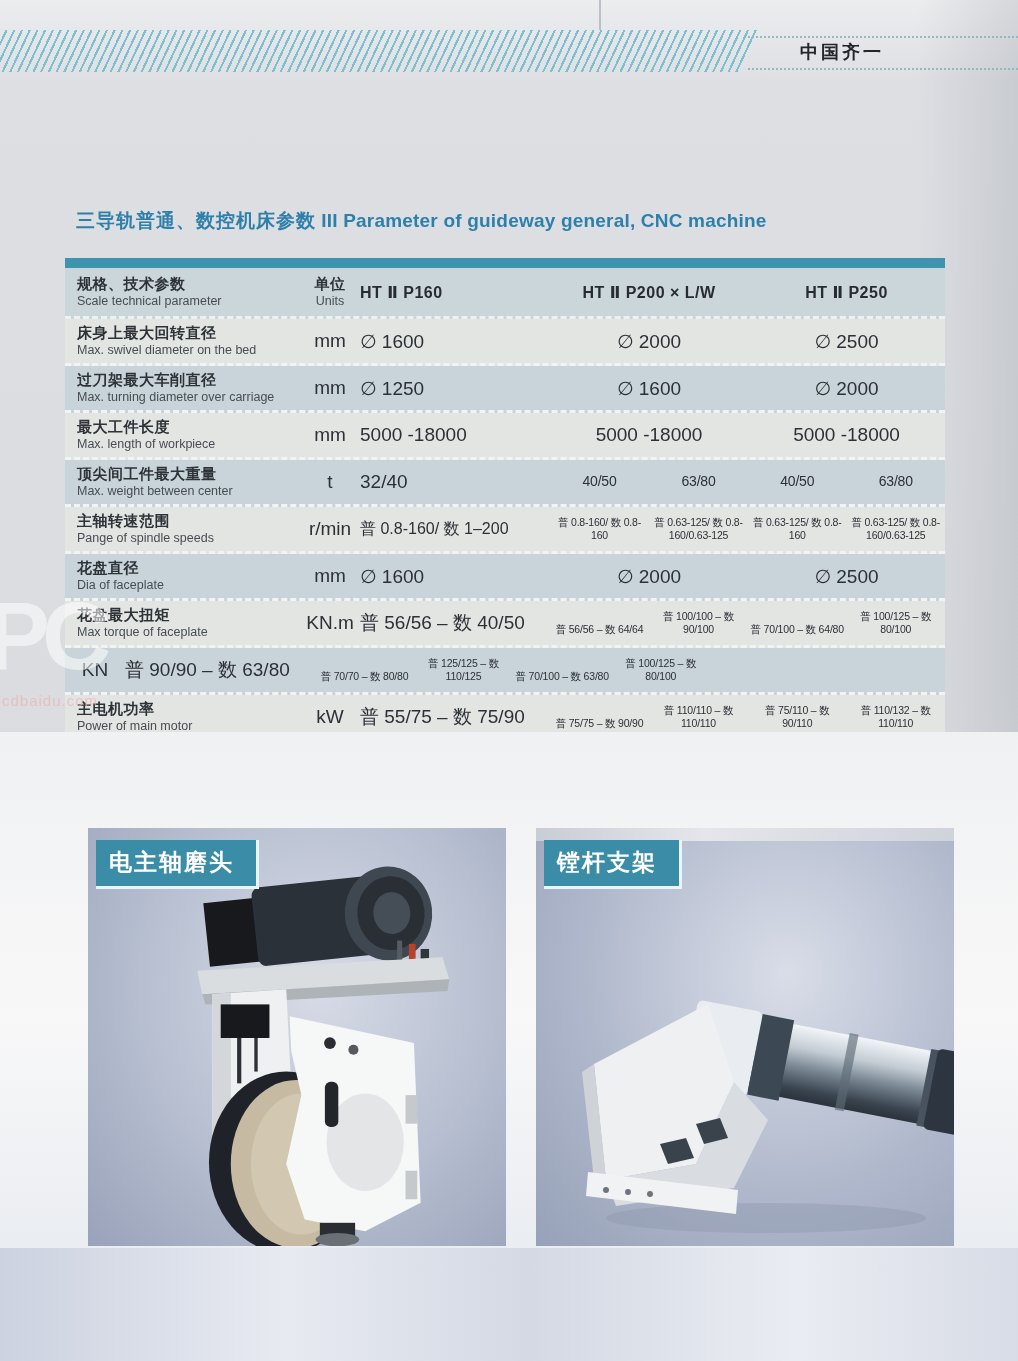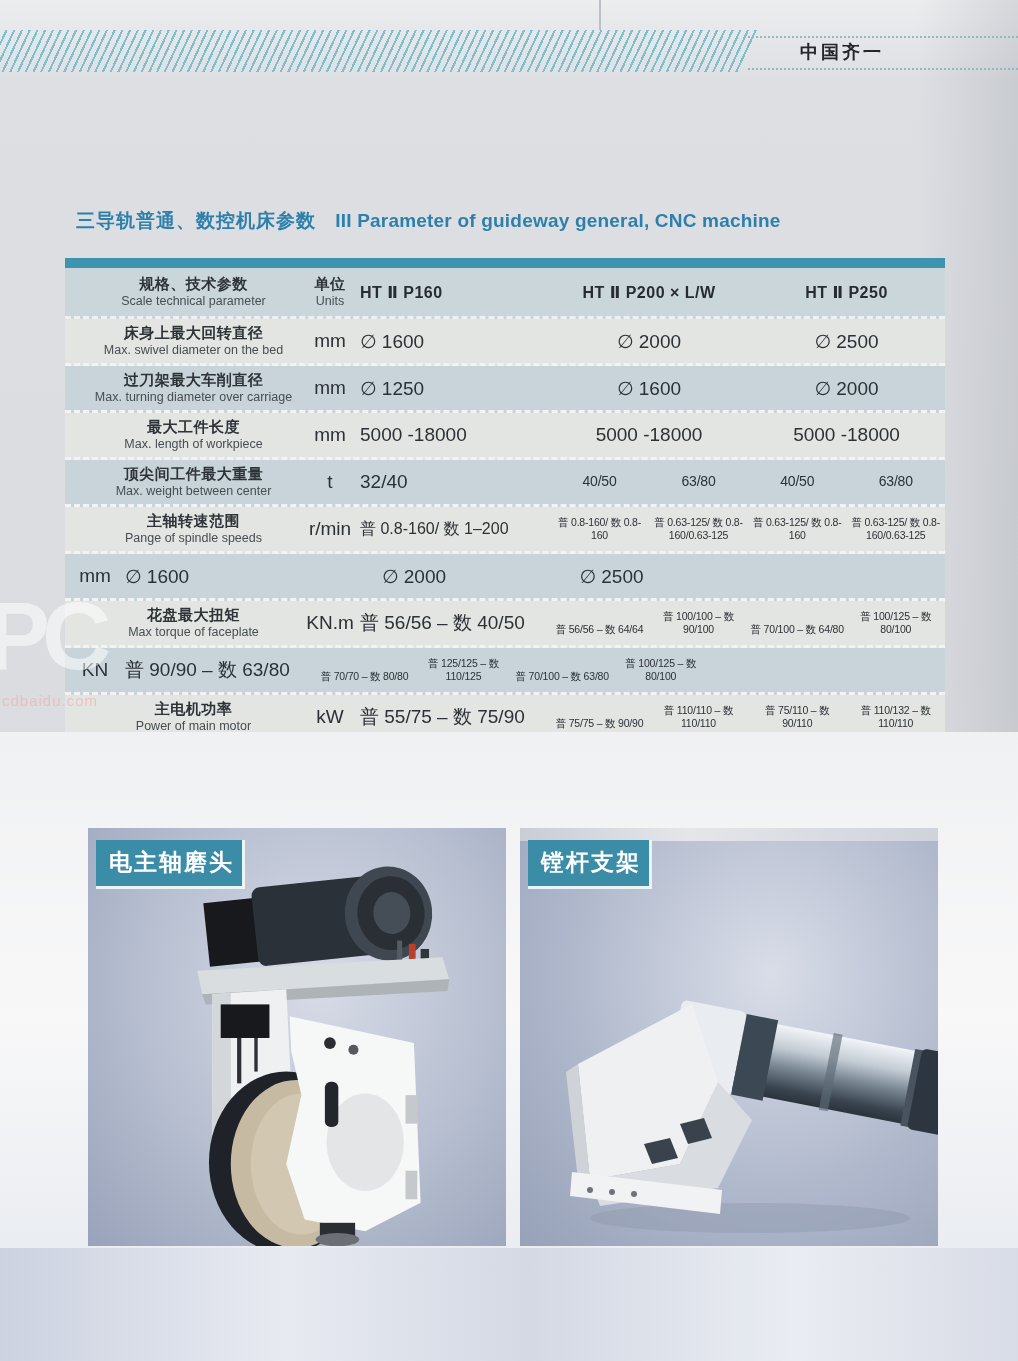--- a/index.html
+++ b/index.html
@@ -12,52 +12,52 @@
   .hatch{position:absolute;left:0;top:30px;width:762px;height:42px;
     background:repeating-linear-gradient(115deg,rgba(0,0,0,0) 0 5px,#7dc0cd 5px 7px);
     clip-path:polygon(0 0,100% 0,97% 100%,0 100%);}
   .scan-line{position:absolute;left:599px;top:0;width:2px;height:30px;background:#bcbfc5;}
   .brand-rule{position:absolute;left:748px;right:0;border-top:2px dotted #96b7be;}
   .brand{position:absolute;left:752px;top:40px;width:180px;text-align:center;
     font-size:18px;font-weight:bold;color:#23272c;letter-spacing:3px;}
   
   .page-title{position:absolute;left:76px;top:208px;font-size:19px;color:#2e80ab;white-space:nowrap;}
   .page-title .zh{font-weight:bold;letter-spacing:1px;}
-  .page-title .en{font-weight:bold;margin-left:14px;letter-spacing:.2px;}
+  .page-title .en{font-weight:bold;letter-spacing:.2px;}
   
   .ptable{position:absolute;left:65px;top:258px;width:880px;}
   .tbar{height:10px;background:#3e93ae;}
   .thead{display:flex;align-items:center;height:48px;background:#cbd6db;border-bottom:3px dashed #eef1f1;}
   .trow{display:flex;align-items:center;min-height:44px;background:#e2e5e2;border-bottom:3px dashed #f2f4f3;}
   .trow.alt{background:#c8d4d9;}
-  .c-param{width:235px;padding:4px 6px 4px 28px;box-sizing:border-box;text-align:center;}
+  .c-param{width:235px;padding:4px 6px 4px 12px;box-sizing:border-box;text-align:left;}
   .c-unit{width:60px;text-align:center;}
   .c-v160{width:190px;text-align:left;}
   .c-v200{width:198px;text-align:center;}
   .c-v250{width:197px;text-align:center;}
   .zh-l{font-size:15px;font-weight:bold;color:#2e3338;letter-spacing:.5px;line-height:1.25;}
   .en-l{font-size:12.5px;color:#474d53;line-height:1.2;}
   .uval,.val{font-size:19px;color:#2c3137;}
   .mname{font-size:16px;font-weight:bold;color:#272c32;letter-spacing:.5px;}
   .split{display:flex;align-items:flex-end;}
   .split span{flex:1 1 50%;font-size:10.5px;letter-spacing:-.2px;color:#2c3137;line-height:1.25;padding:0 2px;box-sizing:border-box;}
   
   .wm-big{position:absolute;left:-14px;top:588px;font-size:96px;font-weight:bold;
     color:rgba(255,255,255,.55);letter-spacing:-8px;line-height:1;}
   .wm-small{position:absolute;left:2px;top:692px;font-size:15px;color:rgba(240,173,173,.62);letter-spacing:1px;}
   
   .white-band{position:absolute;left:0;top:732px;width:100%;height:518px;
     background:linear-gradient(180deg,#f0f1f2 0%,#f8f8f9 55%,#eaedf1 100%);}
   .photo{position:absolute;top:828px;width:418px;height:418px;overflow:hidden;}
   .photo.p1{left:88px;background:radial-gradient(ellipse at 55% 38%,#d7dbe6 0%,#b6bed0 55%,#99a2b9 100%);}
-  .photo.p2{left:520px;background:radial-gradient(ellipse at 60% 35%,#d9dde8 0%,#adb6ca 60%,#97a1b7 100%);font-family:Liberation Serif, serif;}
+  .photo.p2{left:536px;background:radial-gradient(ellipse at 60% 35%,#d9dde8 0%,#adb6ca 60%,#97a1b7 100%);font-family:Liberation Serif, serif;}
   .photo-topstrip{position:absolute;left:0;top:0;width:100%;height:13px;
     background:linear-gradient(90deg,#c9cdd4,#e4e6ea 40%,#cfd3da);}
   .photo-label{position:absolute;left:8px;top:12px;background:#3a8ca7;color:#ffffff;
-    font-size:23px;font-weight:bold;letter-spacing:2px;padding:7px 8px 8px 13px;
+    font-size:23px;font-weight:bold;letter-spacing:2px;padding:7px 22px 8px 13px;
     border-right:3px solid rgba(255,255,255,.9);border-bottom:3px solid rgba(255,255,255,.9);}
   .photo svg{position:absolute;left:0;top:0;}
   .bottom-grad{position:absolute;left:0;top:1248px;width:100%;height:113px;
     background:linear-gradient(90deg,#ccd2e0 0%,#e7eaf1 28%,#d4d9e4 52%,#e9ecf2 78%,#d8dce6 100%);}
 </style>
 </head>
 <body>
 
 <div class="page">
 
@@ -149,20 +149,24 @@
           <span>普 0.8-160/ 数 0.8-160</span>
           <span>普 0.63-125/ 数 0.8-160/0.63-125</span>
         </div>
       <div class="c-v250 split">
           <span>普 0.63-125/ 数 0.8-160</span>
           <span>普 0.63-125/ 数 0.8-160/0.63-125</span>
         </div>
     </div>
 
     <div class="trow alt">
+      <div class="c-param">
+          <div class="zh-l">花盘直径</div>
+          <div class="en-l">Dia of faceplate</div>
+        </div>
       <div class="c-unit uval">mm</div>
       <div class="c-v160 val">∅ 1600</div>
       <div class="c-v200 val">∅ 2000</div>
       <div class="c-v250 val">∅ 2500</div>
     </div>
 
     <div class="trow">
       <div class="c-param">
           <div class="zh-l">花盘最大扭矩</div>
           <div class="en-l">Max torque of faceplate</div>

